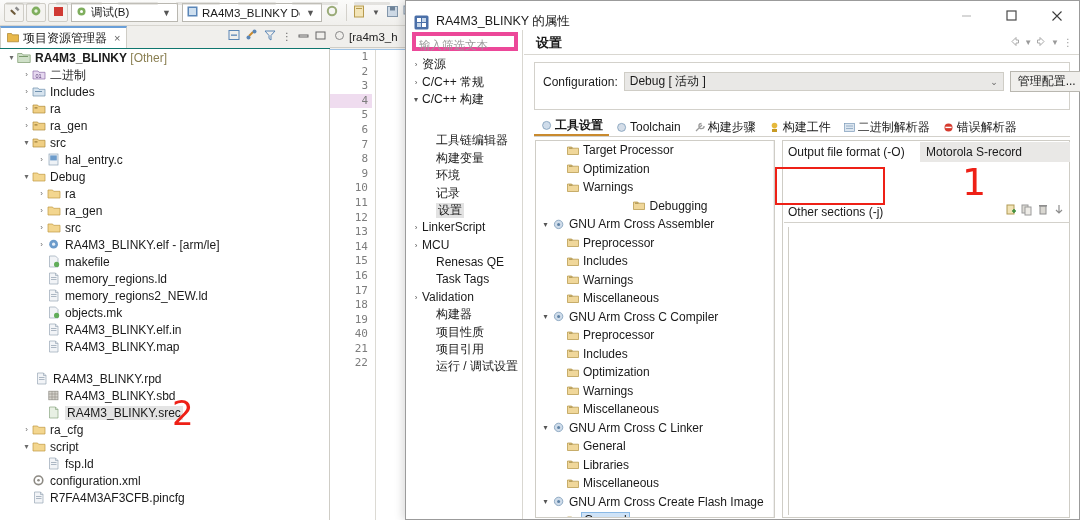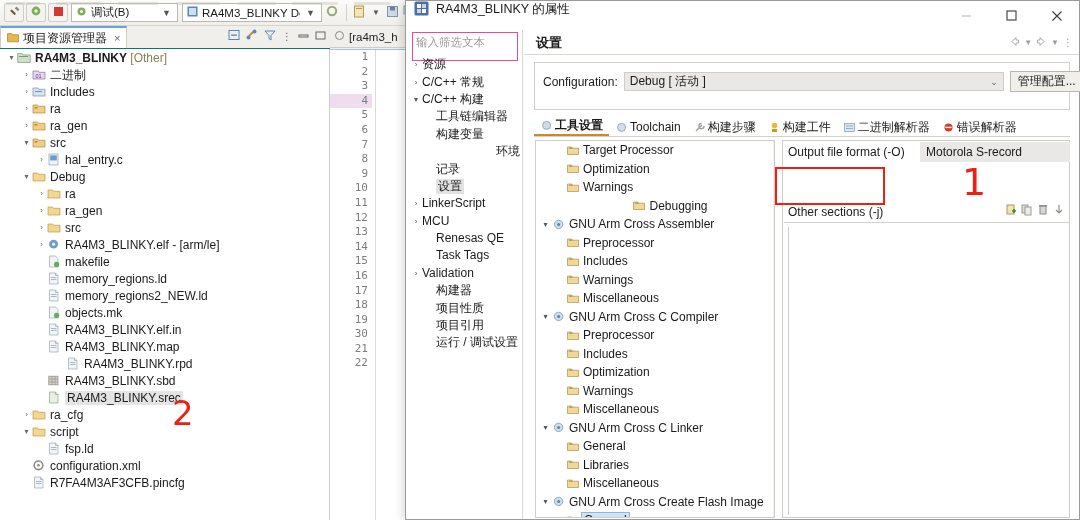--- a/index.html
+++ b/index.html
@@ -56,32 +56,32 @@
   .gutter{position:absolute;left:0;top:23px;width:75px;height:471px;background:#fff;
     border-top:1px solid #9ec3e6;box-sizing:border-box;}
   .gnum{height:14.6px;font-family:"DejaVu Sans Mono","Liberation Mono",monospace;
     font-size:11px;color:#7d7d7d;text-align:right;width:42px;padding-right:4px;box-sizing:border-box;}
   .gnum.hl{background:#efdcef;}
   .gbar{position:absolute;left:45px;top:0;width:1px;height:471px;background:#dcdad4;}
 
   
   .dlg{position:absolute;left:405px;top:0;width:675px;height:520px;background:#fff;
     border:1px solid #9b9b9b;box-sizing:border-box;box-shadow:-3px 0 8px rgba(0,0,0,.13);}
-  .dlg-title{height:29px;background:#ffffff;display:flex;align-items:flex-start;
+  .dlg-title{height:29px;background:#ffffff;display:flex;align-items:flex-end;
     padding-left:8px;box-sizing:border-box;}
   .dlg-ico{width:15px;height:15px;margin-right:7px;flex:0 0 15px;}
   .dlg-title .tt{font-size:12.5px;color:#1a1a1a;}
   .wbtns{margin-left:auto;display:flex;height:29px;}
   .wbtn{width:45px;height:29px;display:flex;align-items:center;justify-content:center;color:#6b6b6b;}
   .wbtn.close{color:#3c3c3c;}
 
   .dlg-body{position:absolute;left:0;top:29px;width:673px;height:489px;background:#fff;}
 
-  .filter-box{position:absolute;left:6px;top:2px;width:106px;height:29px;
-    border:1px solid #ec4899;background:#fff;box-sizing:border-box;
+  .filter-box{position:absolute;left:6px;top:2px;width:106px;height:19px;
+    border:4px solid #ec4899;background:#fff;box-sizing:border-box;
     font-size:11.5px;color:#9a9a9a;padding:2px 0 0 3px;}
   .nav{position:absolute;left:4px;top:26px;width:110px;height:460px;overflow:hidden;}
   .nrow{height:17.4px;display:flex;align-items:center;font-size:12px;white-space:nowrap;}
   .nrow .narrow{width:12px;text-align:center;color:#555;font-size:8px;flex:0 0 12px;}
   .nrow .nl{line-height:15px;}
   .nrow.sel .nl{background:#e2e2e2;padding:0 2px;}
   .nav-div{position:absolute;left:116px;top:0;width:1px;height:489px;background:#d9d7d1;}
 
   .right{position:absolute;left:118px;top:0;width:555px;height:489px;background:#fff;}
   .pg-title{position:absolute;left:12px;top:4px;font-size:13px;font-weight:bold;color:#1a1a1a;}
@@ -410,21 +410,21 @@
         <div class="trow" style="padding-left: 36px;">
           <span class="arrow"></span>
           <span class="ico"><svg width="14" height="13" viewBox="0 0 14 13">
               <path d="M2.5 1h6l2.5 2.5V12H2.5z" fill="#f2f4f7" stroke="#9aa8b6" stroke-width=".7"></path>
               <path d="M8.5 1v2.5H11" fill="none" stroke="#9aa8b6" stroke-width=".7"></path>
               <rect x="4" y="5" width="5.5" height=".8" fill="#9aa8b6"></rect>
               <rect x="4" y="7" width="5.5" height=".8" fill="#9aa8b6"></rect>
             </svg></span>
           <span class="lbl">RA4M3_BLINKY.map</span>
         </div>
-        <div class="trow" style="padding-left: 55px;">
+        <div class="trow" style="padding-left: 24px; margin-top: 15px;">
           <span class="arrow"></span>
           <span class="ico"><svg width="14" height="13" viewBox="0 0 14 13">
               <path d="M2.5 1h6l2.5 2.5V12H2.5z" fill="#f2f4f7" stroke="#9aa8b6" stroke-width=".7"></path>
               <path d="M8.5 1v2.5H11" fill="none" stroke="#9aa8b6" stroke-width=".7"></path>
               <rect x="4" y="5" width="5.5" height=".8" fill="#9aa8b6"></rect>
               <rect x="4" y="7" width="5.5" height=".8" fill="#9aa8b6"></rect>
             </svg></span>
           <span class="lbl">RA4M3_BLINKY.rpd</span>
         </div>
         <div class="trow" style="padding-left: 36px;">
@@ -511,21 +511,21 @@
             <div class="gnum">10</div>
             <div class="gnum">11</div>
             <div class="gnum">12</div>
             <div class="gnum">13</div>
             <div class="gnum">14</div>
             <div class="gnum">15</div>
             <div class="gnum">16</div>
             <div class="gnum">17</div>
             <div class="gnum">18</div>
             <div class="gnum">19</div>
-            <div class="gnum">30</div>
+            <div class="gnum">40</div>
             <div class="gnum">21</div>
             <div class="gnum">22</div>
           </div>
       </div>
     </div>
     <div class="scroll-v"></div>
   </div>
 
   <div class="dlg">
 
@@ -569,29 +569,29 @@
             <span class="nl">资源</span>
           </div>
           <div class="nrow" style="padding-left: 0px;">
             <span class="narrow">›</span>
             <span class="nl">C/C++ 常规</span>
           </div>
           <div class="nrow" style="padding-left: 0px;">
             <span class="narrow">▾</span>
             <span class="nl">C/C++ 构建</span>
           </div>
+          <div class="nrow" style="padding-left: 14px; margin-top: 24px;">
+            <span class="narrow"></span>
+            <span class="nl">工具链编辑器</span>
+          </div>
           <div class="nrow" style="padding-left: 14px;">
             <span class="narrow"></span>
-            <span class="nl">工具链编辑器</span>
+            <span class="nl">构建变量</span>
           </div>
           <div class="nrow" style="padding-left: 14px;">
-            <span class="narrow"></span>
-            <span class="nl">构建变量</span>
-          </div>
-          <div class="nrow" style="padding-left: 14px; justify-content: flex-end;">
             <span class="narrow"></span>
             <span class="nl">环境</span>
           </div>
           <div class="nrow" style="padding-left: 14px;">
             <span class="narrow"></span>
             <span class="nl">记录</span>
           </div>
           <div class="nrow sel" style="padding-left: 14px;">
             <span class="narrow"></span>
             <span class="nl">设置</span>

